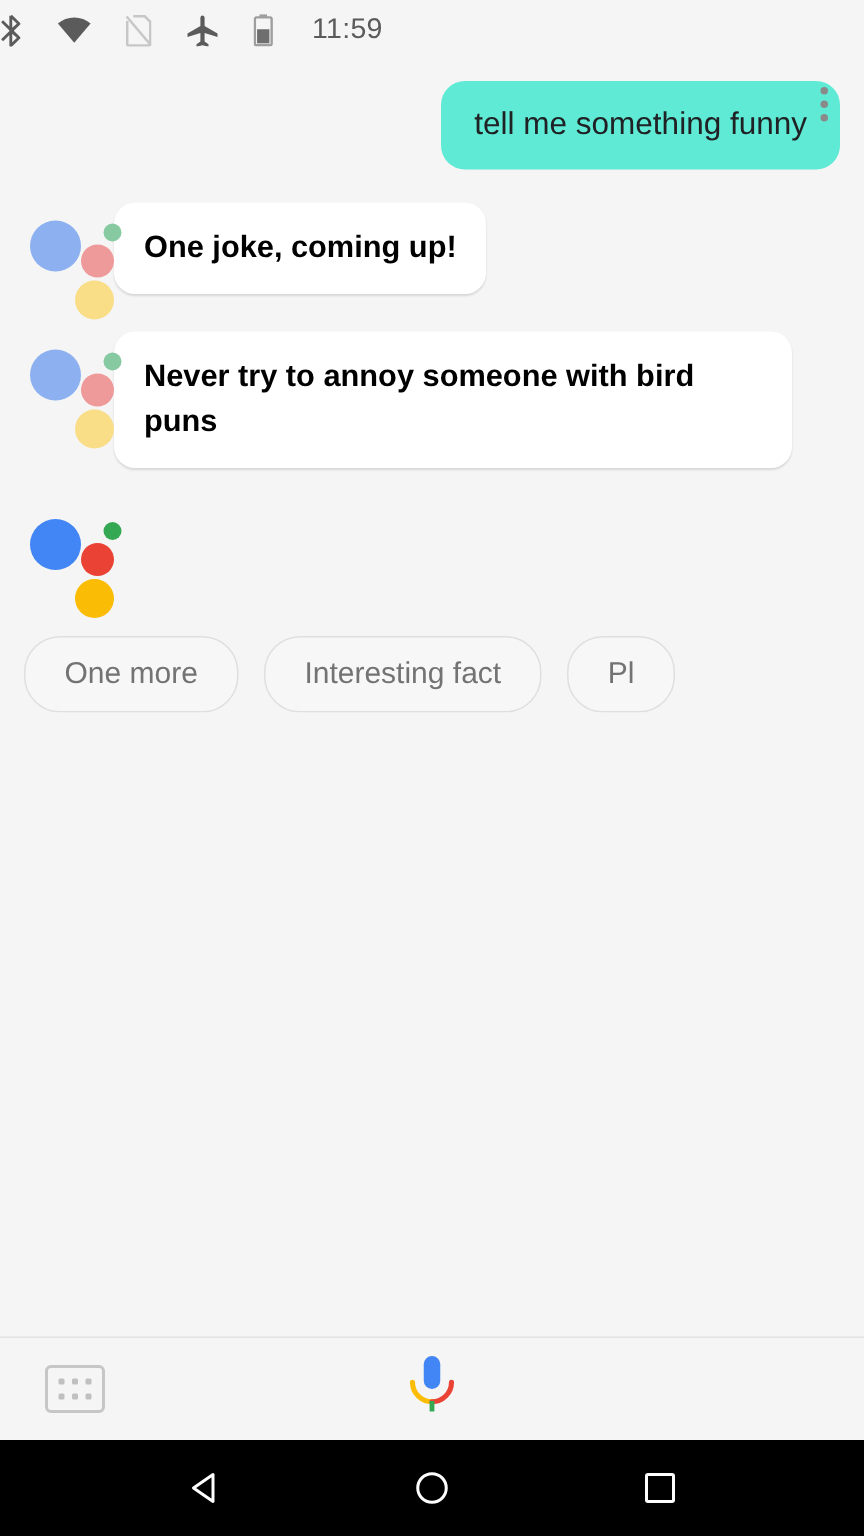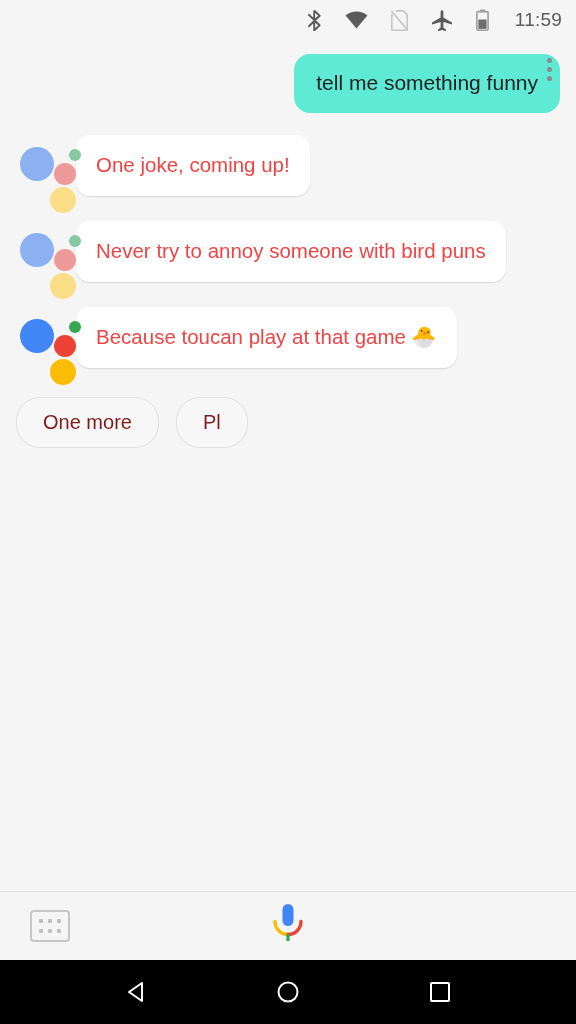--- a/index.html
+++ b/index.html
@@ -12,21 +12,21 @@
   #screen {
     position:relative;
     width:576px; height:1024px;
     background:#f5f5f5;
     display:flex; flex-direction:column;
   }
 
   
   .statusbar {
     height:40px;
-    display:flex; align-items:center; justify-content:flex-end;
+    display:flex; align-items:center; 
     padding-right:14px;
     gap:23px;
     background:#f5f5f5;
     flex:0 0 auto;
   }
   .statusbar .sicon { display:block; }
   .status-time {
     font-size:19px;
     color:#5b5b5b;
     letter-spacing:0.2px;
@@ -90,42 +90,43 @@
   .dot-red    { width:22px; height:22px; left:36px; top:22px; }
   .dot-green  { width:12px; height:12px; left:51px; top:8px; }
   .dot-yellow { width:26px; height:26px; left:32px; top:46px; }
 
   .a-bubble {
     background:#ffffff;
     border-radius:14px;
     padding:15px 20px 16px 20px;
     font-size:20.5px;
     line-height:1.45;
-    color:#ef4444;
+    color:#000000;
     box-shadow:0 1px 1.5px rgba(0,0,0,0.12);
     max-width:424px;
+    font-weight:bold;
   }
   .a-bubble.wide  { max-width:452px; }
 
   
   .chips {
     display:flex;
     gap:17px;
     padding-left:16px;
     margin-top:26px;
     white-space:nowrap;
     overflow:hidden;
   }
   .chip {
     border:1px solid #dfdfdf;
     border-radius:24px;
     background:#f7f7f7;
     padding:13px 26px;
     font-size:20px;
-    color:#7f1d1d;
+    color:#737373;
     flex:0 0 auto;
   }
 
   
   .bottombar {
     flex:0 0 auto;
     height:69px;
     border-top:1px solid #e2e2e2;
     background:#f5f5f5;
     display:flex; align-items:center;
@@ -226,25 +227,25 @@
       <div class="a-bubble wide">Never try to annoy someone with bird puns</div>
     </div>
 
     <div class="a-row">
       <div class="assistant-logo">
         <span class="dot-blue" style="background:#4285f4"></span>
         <span class="dot-red" style="background:#ea4335"></span>
         <span class="dot-green" style="background:#34a853"></span>
         <span class="dot-yellow" style="background:#fbbc05"></span>
       </div>
-      <div class="a-bubble">Because toucan play at that game 🐣</div>
     </div>
 
     <div class="chips">
       <div class="chip">One more</div>
+      <div class="chip">Interesting fact</div>
       <div class="chip">Pl</div>
     </div>
 
   </div>
 
   <div class="bottombar">
     <div class="kb-btn">
       <i></i>
         <i></i>
         <i></i>

